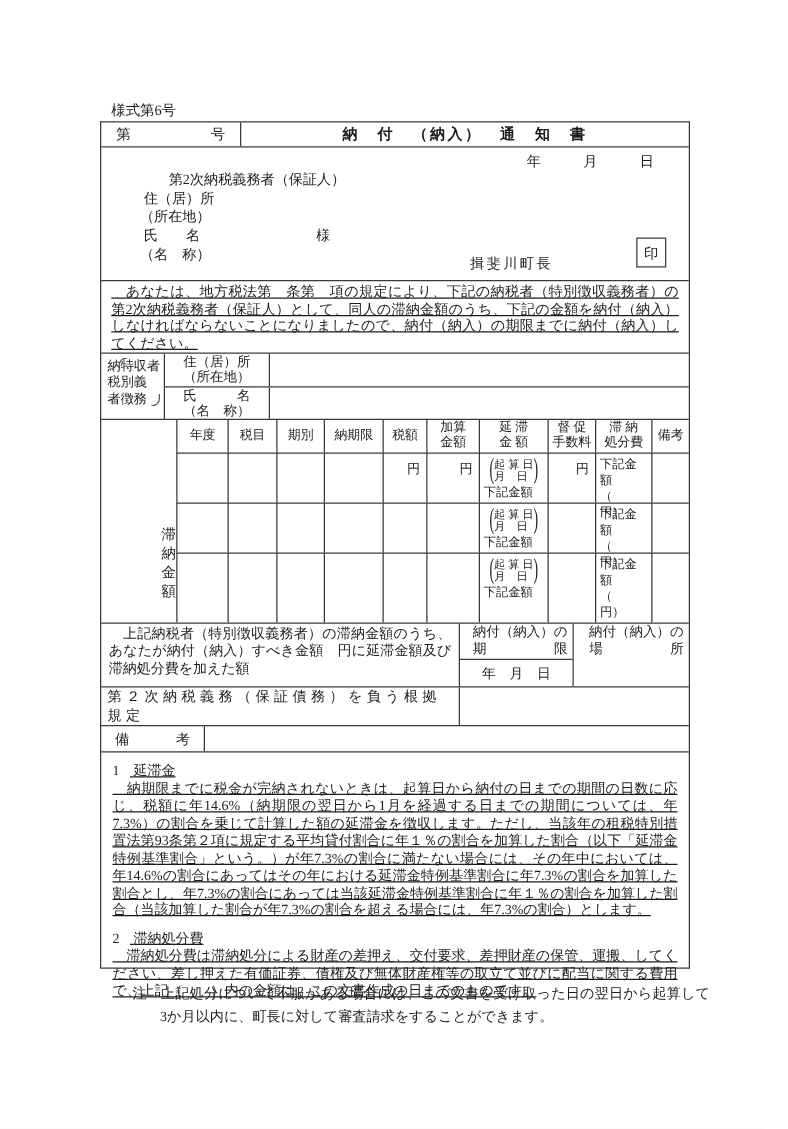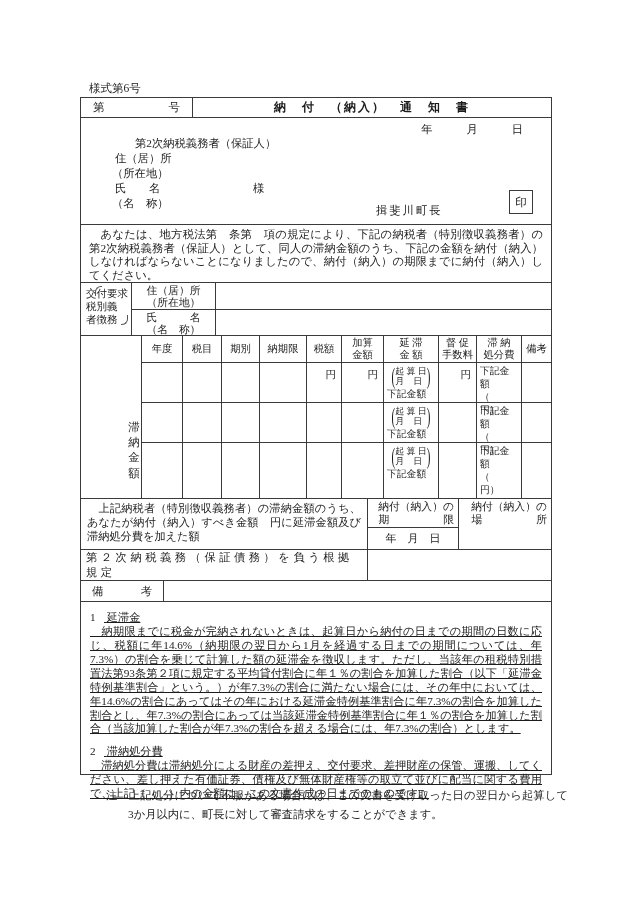--- a/index.html
+++ b/index.html
@@ -28,21 +28,21 @@
   #recip-addr2{position:absolute;left:31px;top:48px;}
   #recip-name{position:absolute;left:34px;top:63px;}
   #recip-sama{position:absolute;left:172px;top:63px;}
   #recip-name2{position:absolute;left:31px;top:78px;}
   #issuer{position:absolute;left:295px;top:85px;letter-spacing:2px;}
   #seal{position:absolute;right:18px;top:72px;width:22px;height:22px;
         border:1px solid #3a3a3a;display:flex;align-items:center;justify-content:center;
         font-size:11.5px;}
   
   #preamble{flex:0 0 58px;box-sizing:border-box;padding:3px 8px 0 8px;
-            font-size:11.3px;line-height:13.5px;text-align:justify;}
+            font-size:11.3px;line-height:13.5px;text-align:justify;text-decoration:underline;}
   
   #t1{flex:0 0 51px;box-sizing:border-box;display:flex;}
   #t1-glabel{width:51px;box-sizing:border-box;position:relative;
              font-size:10.5px;line-height:13px;padding:4px 0 0 5px;}
   .arc{position:absolute;width:6px;height:9px;}
   #arc-open{left:14px;top:3px;border-left:1px solid #555;border-top:1px solid #555;
             border-radius:6px 0 0 0;}
   #arc-close{left:40px;top:32px;border-right:1px solid #555;border-bottom:1px solid #555;
              border-radius:0 0 6px 0;}
   #t1-rows{flex:1;display:flex;flex-direction:column;}
@@ -67,21 +67,21 @@
   .entai{padding:1px 2px;display:flex;flex-direction:column;}
   .kisan-wrap{display:flex;align-items:center;justify-content:center;height:24px;}
   .paren{font-size:11px;transform:scaleY(2.1);font-weight:400;}
   .kisan{font-size:9px;line-height:10.5px;text-align:left;letter-spacing:0;}
   .entai-note{font-size:9.8px;padding-left:1px;}
   .shobun{display:flex;flex-direction:column;justify-content:space-between;
           padding:2px 2px 1px 3px;font-size:9.8px;}
   
   #due{flex:0 0 51px;box-sizing:border-box;display:flex;}
   #due-left{width:287px;box-sizing:border-box;padding:2px 6px 0 6px;
-            font-size:11.2px;line-height:14px;text-align:justify;}
+            font-size:11.2px;line-height:14px;text-align:justify;font-family:Liberation Mono, monospace;}
   #due-mid{width:91px;box-sizing:border-box;display:flex;flex-direction:column;}
   #due-mid-label{flex:0 0 28px;border-bottom:1px solid #3a3a3a;box-sizing:border-box;
                  font-size:10.8px;line-height:13px;padding:1px 4px;}
   #due-mid-date{flex:1;display:flex;align-items:center;justify-content:center;
                 font-size:11px;}
   #due-right{flex:1;box-sizing:border-box;font-size:10.8px;line-height:13px;
              padding:1px 4px;}
   
   #kyoko{flex:0 0 20px;box-sizing:border-box;display:flex;}
   #kyoko-label{width:287px;box-sizing:border-box;display:flex;align-items:center;
@@ -132,21 +132,21 @@
       <div id="issuer">揖斐川町長</div>
       <div id="seal">印</div>
     </div>
 
     <div id="preamble" class="bt">　あなたは、地方税法第　条第　項の規定により、下記の納税者（特別徴収義務者）の第2次納税義務者（保証人）として、同人の滞納金額のうち、下記の金額を納付（納入）しなければならないことになりましたので、納付（納入）の期限までに納付（納入）してください。</div>
 
     <div id="t1" class="bt">
       <div id="t1-glabel" class="br">
         <div id="arc-open" class="arc"></div>
         <div id="arc-close" class="arc"></div>
-        <div>交付要求</div>
+        <div>納特収者</div>
         <div>税別義</div>
         <div>者徴務</div>
       </div>
       <div id="t1-rows">
         <div id="t1r1" class="t1row">
           <div class="t1lab br pre">住（居）所
 （所在地）</div>
           <div class="t1val"></div>
         </div>
         <div id="t1r2" class="t1row">

